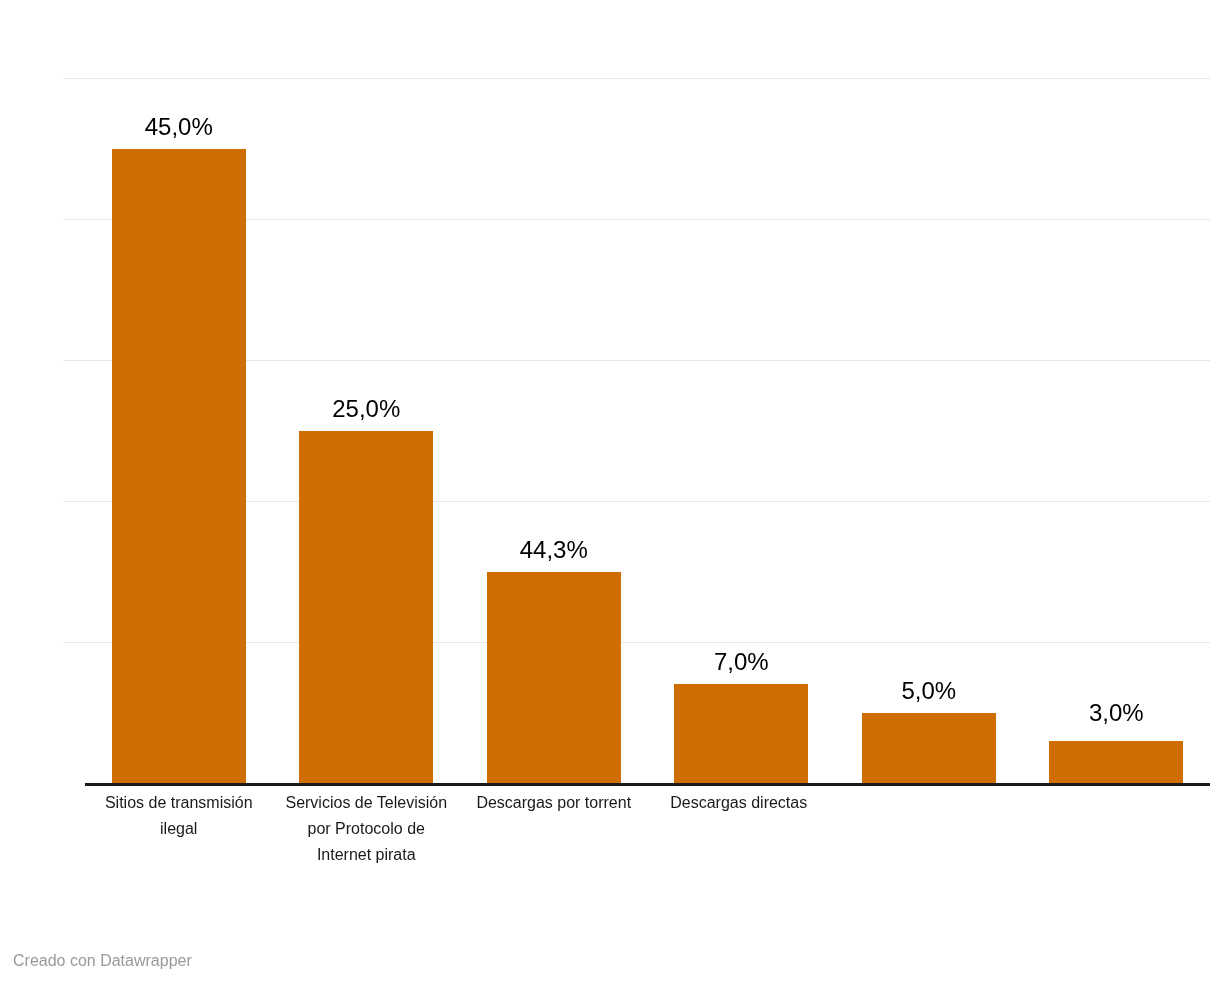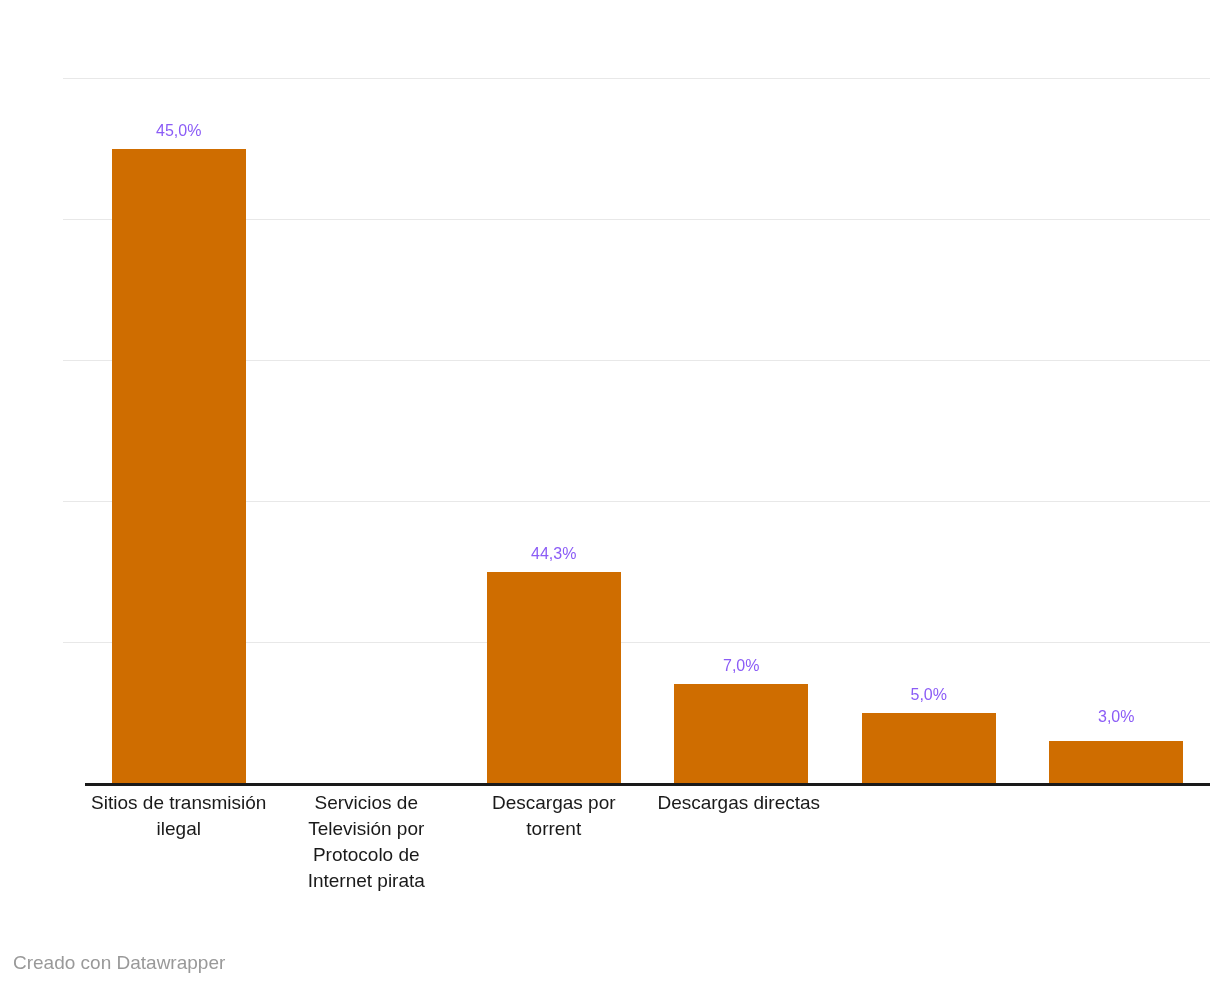--- a/index.html
+++ b/index.html
@@ -65,51 +65,51 @@
     left: 50%;
     transform: translateX(-50%);
     width: 134px;
     background: #cf6d00;
   }
 
   .bar-value {
     position: absolute;
     left: 50%;
     transform: translateX(-50%);
-    font-size: 16px;
-    color: #8b5cf6;
+    font-size: 24px;
+    color: #000000;
     line-height: 1;
     white-space: nowrap;
   }
 
   
   .cat-labels {
     position: absolute;
     left: 85px;
     top: 790px;
     width: 1125px;
     height: 140px;
   }
   .cat-label {
     position: absolute;
     top: 0;
-    font-size: 19px;
+    font-size: 16px;
     line-height: 26px;
     color: #1a1a1a;
     text-align: center;
     padding: 0 6px;
     box-sizing: border-box;
   }
 
   
   .footer {
     position: absolute;
     left: 13px;
     top: 953px;
-    font-size: 19px;
+    font-size: 16px;
     color: #999999;
     line-height: 1;
   }
 </style>
 </head>
 <body>
 
 <div id="chart-root">
 
   <div class="plot" id="grid-layer">
@@ -123,20 +123,24 @@
       <div class="tick-stub" style="top: 423px;"></div>
       <div class="gridline" style="top: 564px;"></div>
       <div class="tick-stub" style="top: 564px;"></div>
       <div class="gridline zero" style="top: 705px;"></div>
     </div>
 
   <div class="plot" id="bars-layer">
       <div class="band" style="left: 0px; width: 187.5px;">
         <div class="bar" style="height: 634.5px; background: rgb(207, 109, 0);"></div>
         <div class="bar-value" style="bottom: 644.5px;">45,0%</div>
+      </div>
+      <div class="band" style="left: 187.5px; width: 187.5px;">
+        <div class="bar" style="height: 352.5px; background: rgb(207, 109, 0);"></div>
+        <div class="bar-value" style="bottom: 362.5px;">25,0%</div>
       </div>
       <div class="band" style="left: 375px; width: 187.5px;">
         <div class="bar" style="height: 211.5px; background: rgb(207, 109, 0);"></div>
         <div class="bar-value" style="bottom: 221.5px;">44,3%</div>
       </div>
       <div class="band" style="left: 562.5px; width: 187.5px;">
         <div class="bar" style="height: 98.7px; background: rgb(207, 109, 0);"></div>
         <div class="bar-value" style="bottom: 108.7px;">7,0%</div>
       </div>
       <div class="band" style="left: 750px; width: 187.5px;">

